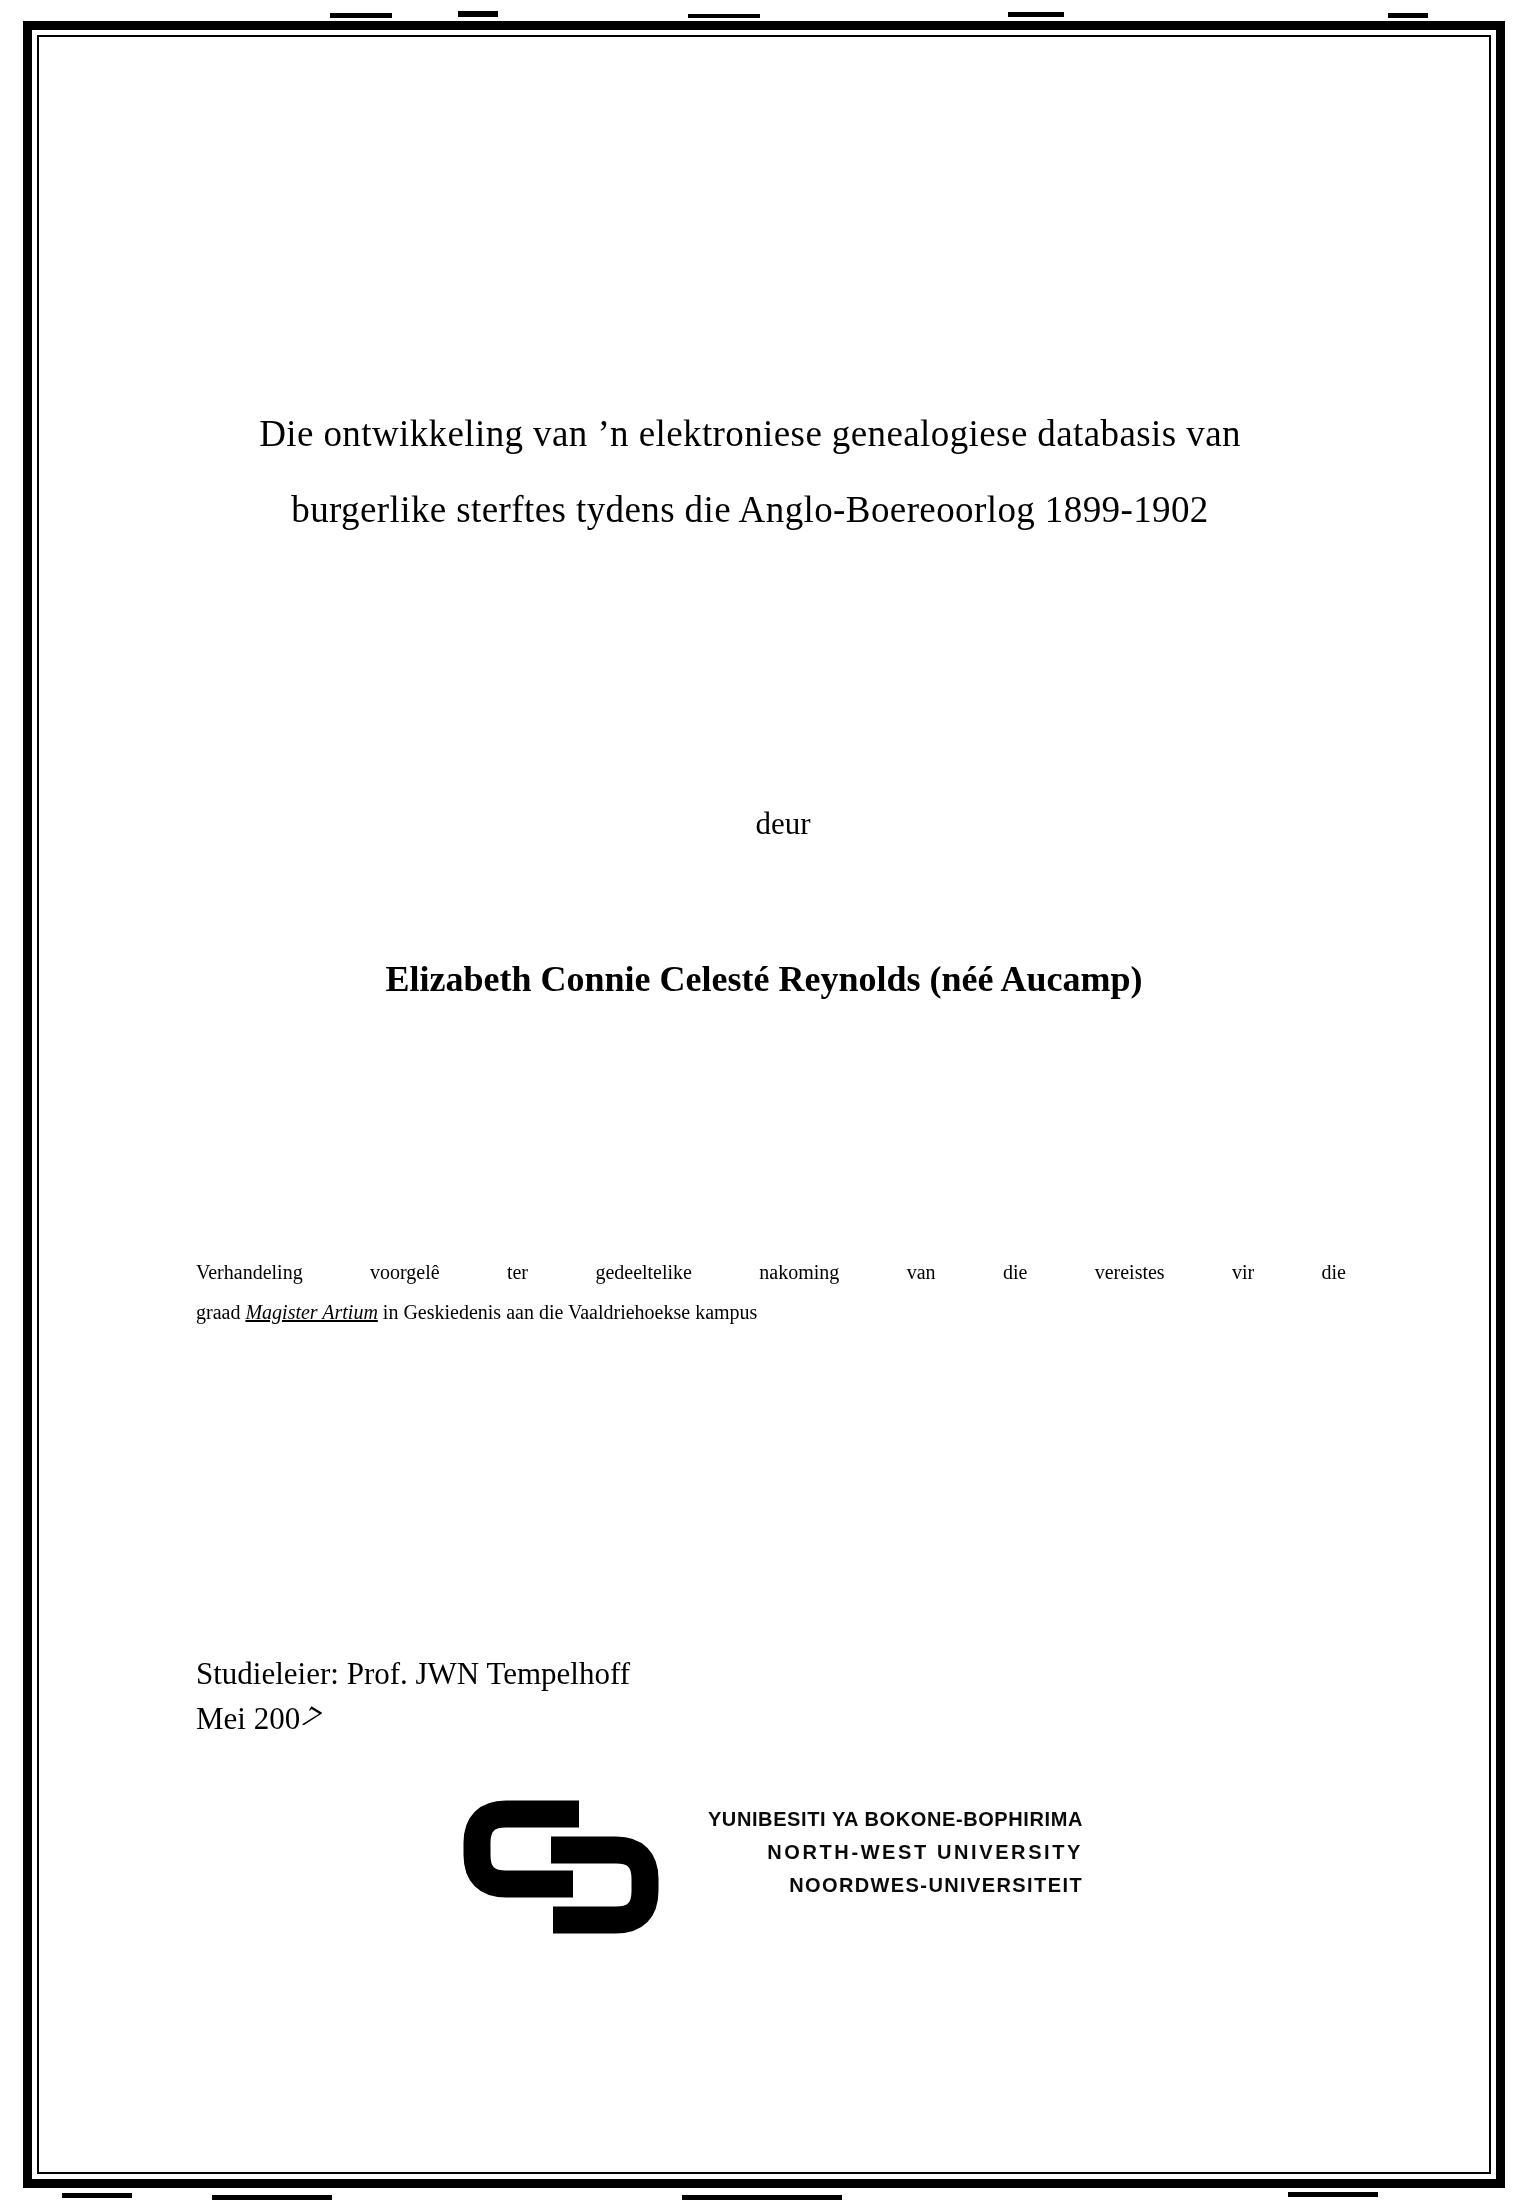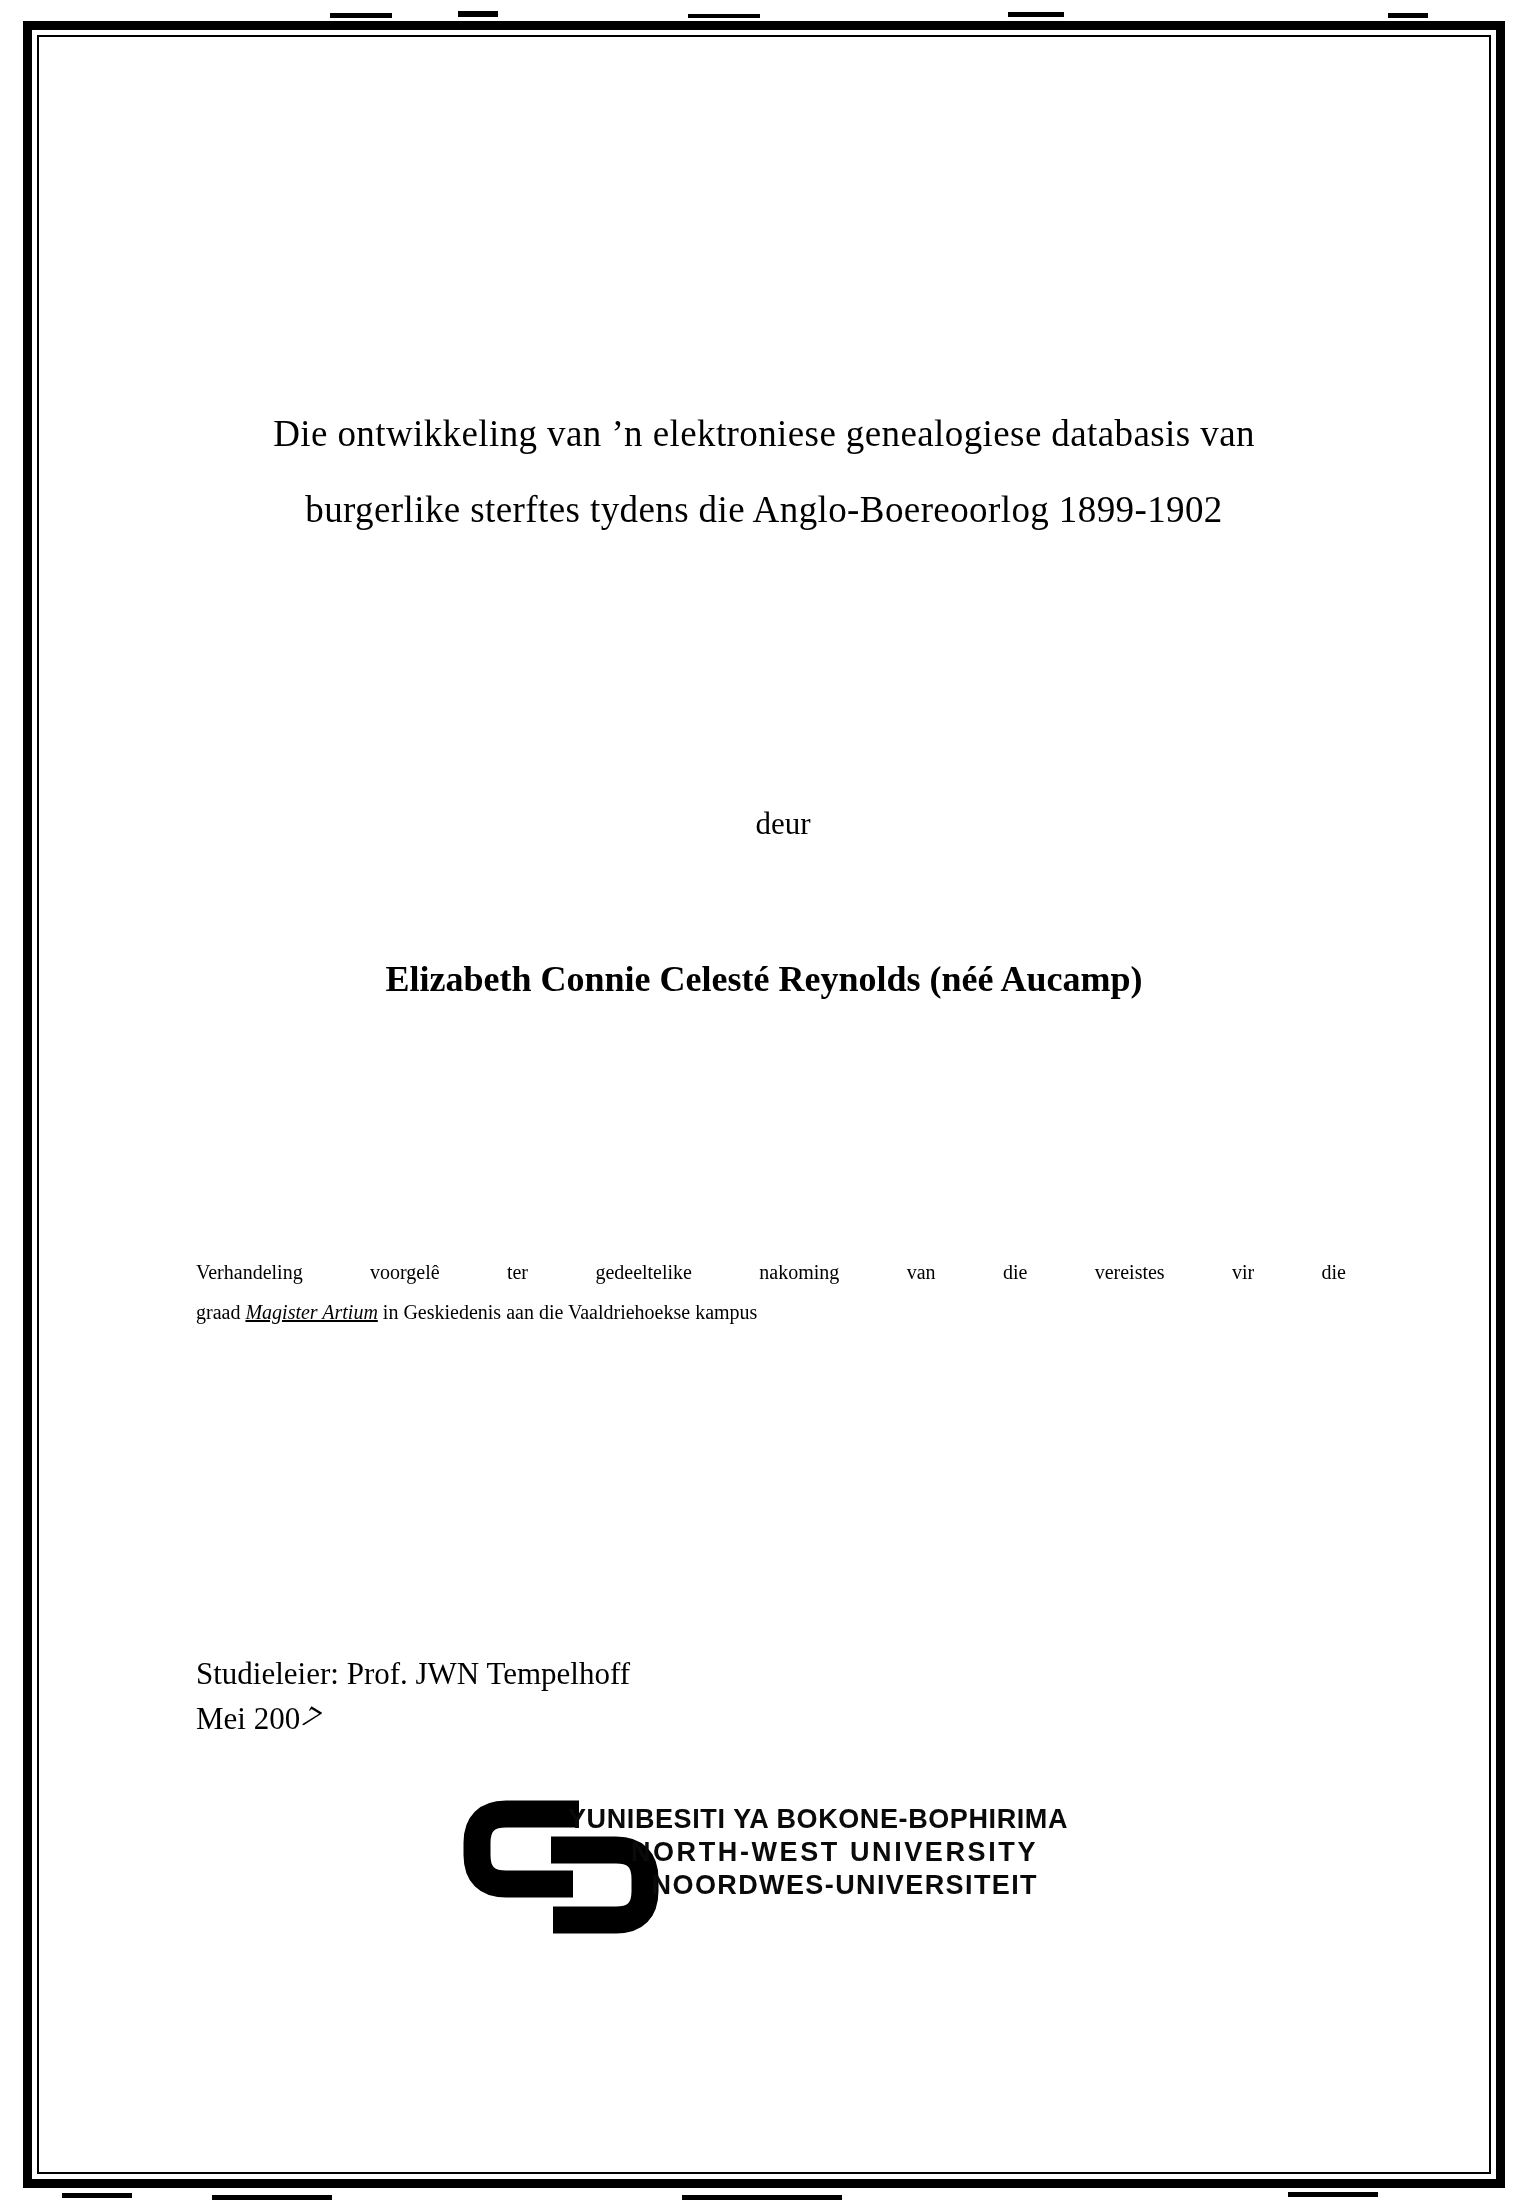--- a/index.html
+++ b/index.html
@@ -28,21 +28,21 @@
     border: 2px solid #000;
   }
   
   .artifact {
     position: absolute;
     background: #000;
   }
   
   .title-block {
     position: absolute;
-    left: 23px; top: 396px;
+    left: 9px; top: 396px;
     width: 1482px;
     text-align: center;
     font-size: 37px;
     line-height: 76px;
     letter-spacing: 0.4px;
   }
   .byline {
     position: absolute;
     left: 23px; top: 806px;
     width: 1520px;
@@ -82,25 +82,25 @@
     transform-origin: 50% 60%;
   }
   
   .logo-mark {
     position: absolute;
     left: 461px; top: 1799px;
     width: 200px; height: 136px;
   }
   .logo-text {
     position: absolute;
-    left: 568px; top: 1803px;
+    left: 613px; top: 1803px;
     width: 470px;
     font-family: "Liberation Sans", sans-serif;
     font-weight: 700;
-    font-size: 27px;
+    font-size: 20px;
     line-height: 33px;
     text-align: right;
     white-space: nowrap;
     color: #0a0a0a;
   }
   .logo-text .lt1 { letter-spacing: 0.6px; }
   .logo-text .lt2 { letter-spacing: 2.6px; }
   .logo-text .lt3 { letter-spacing: 1.4px; }
 </style>
 </head>

